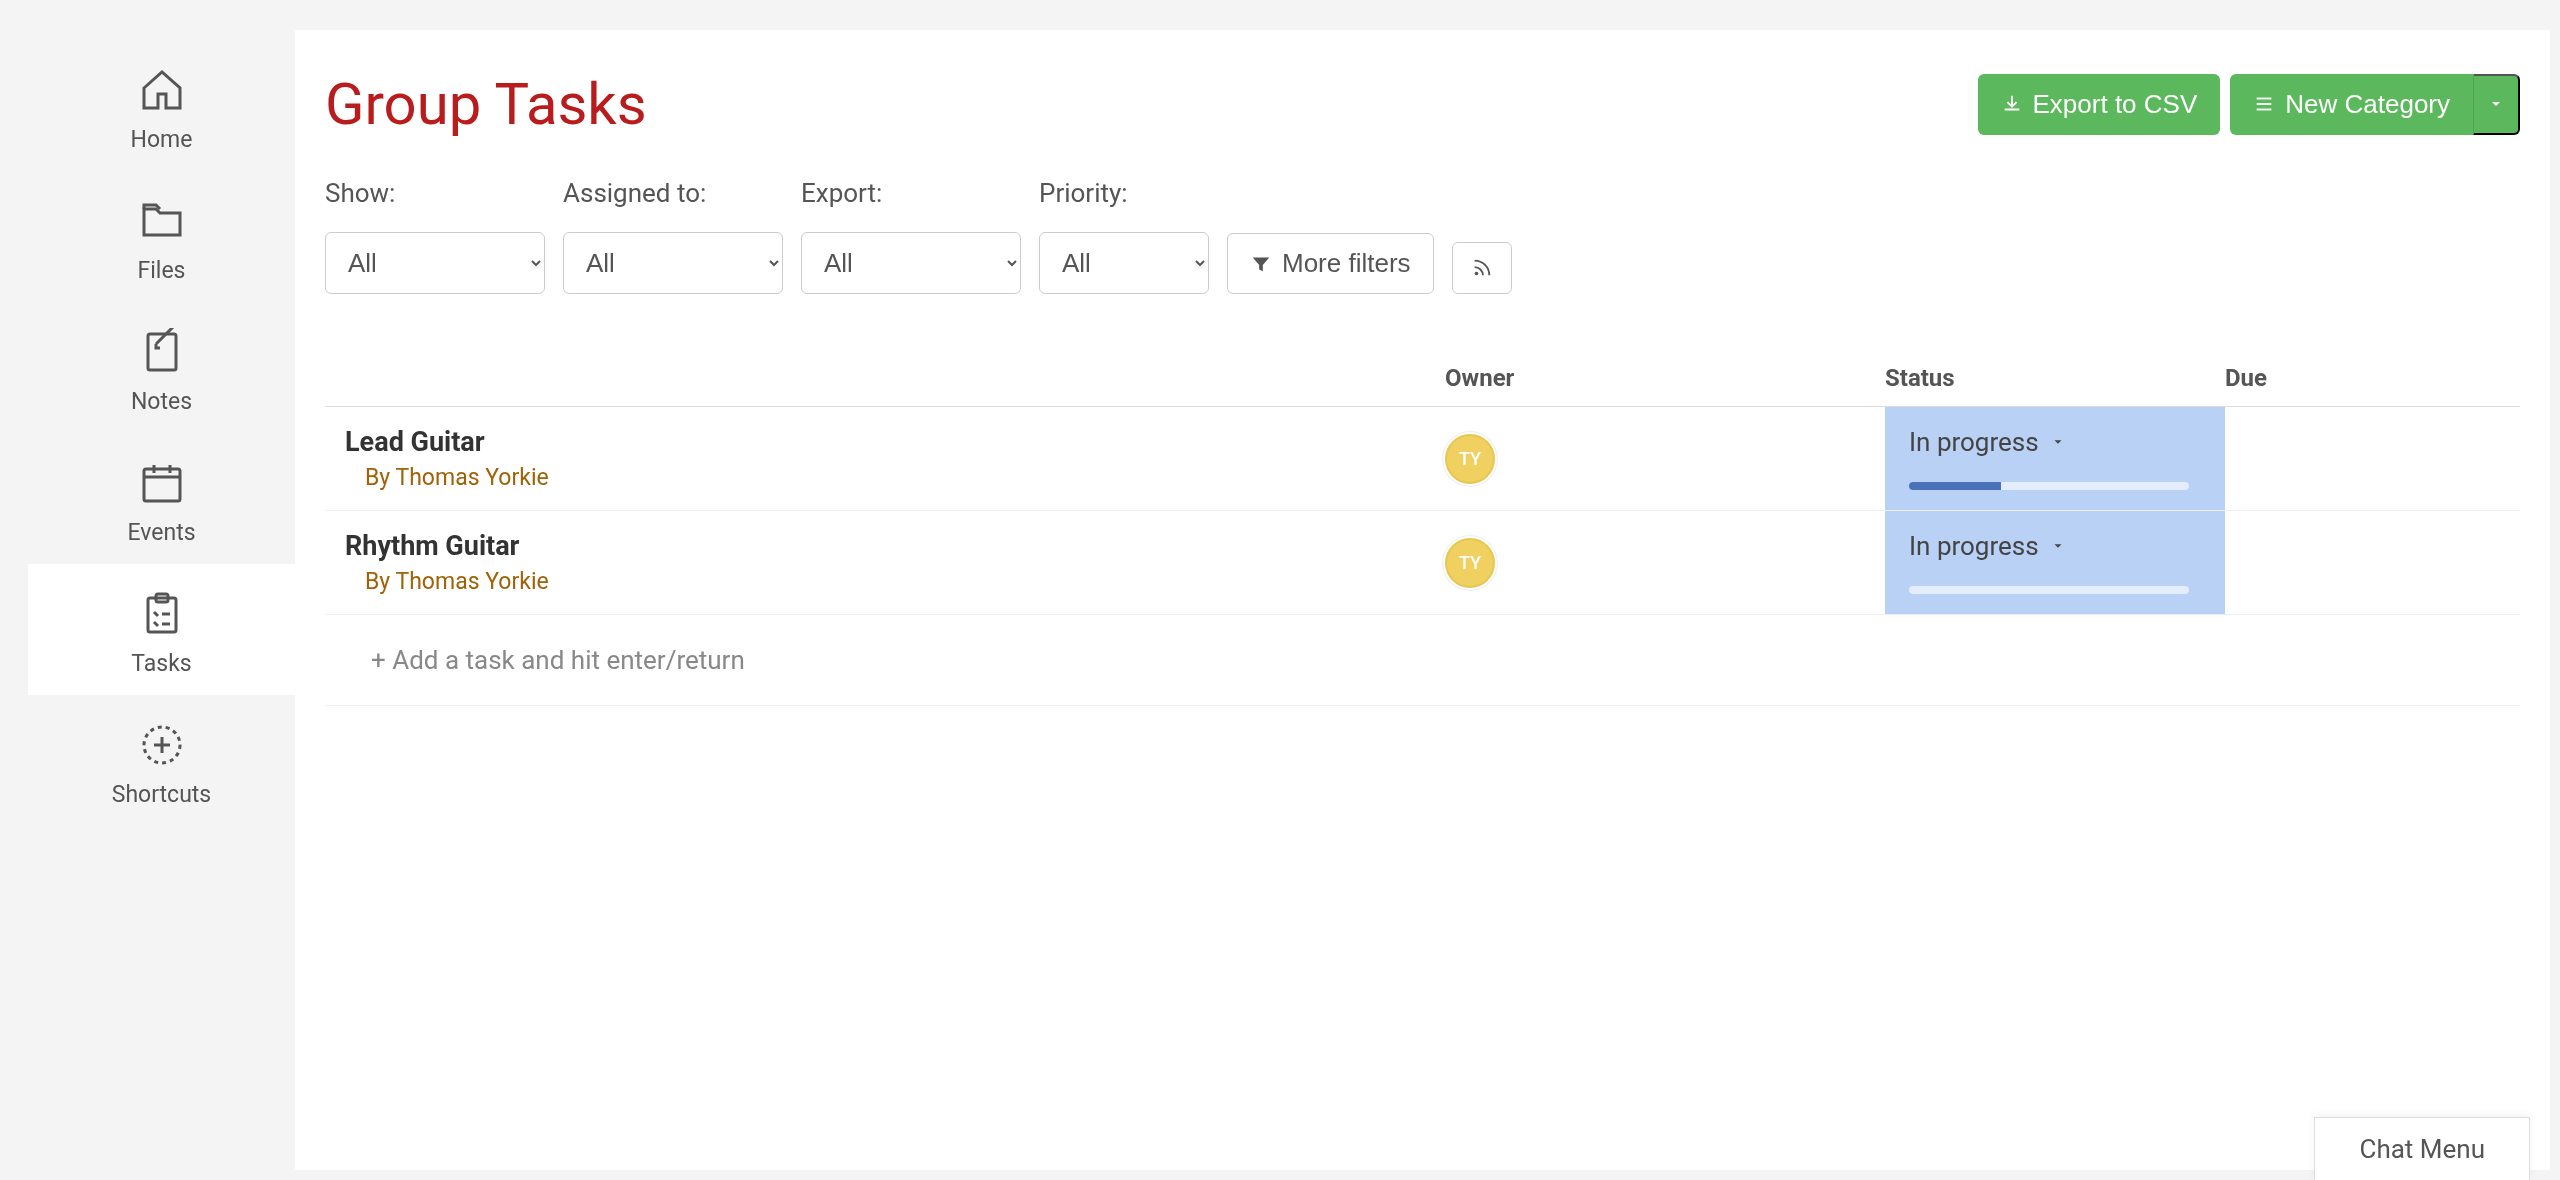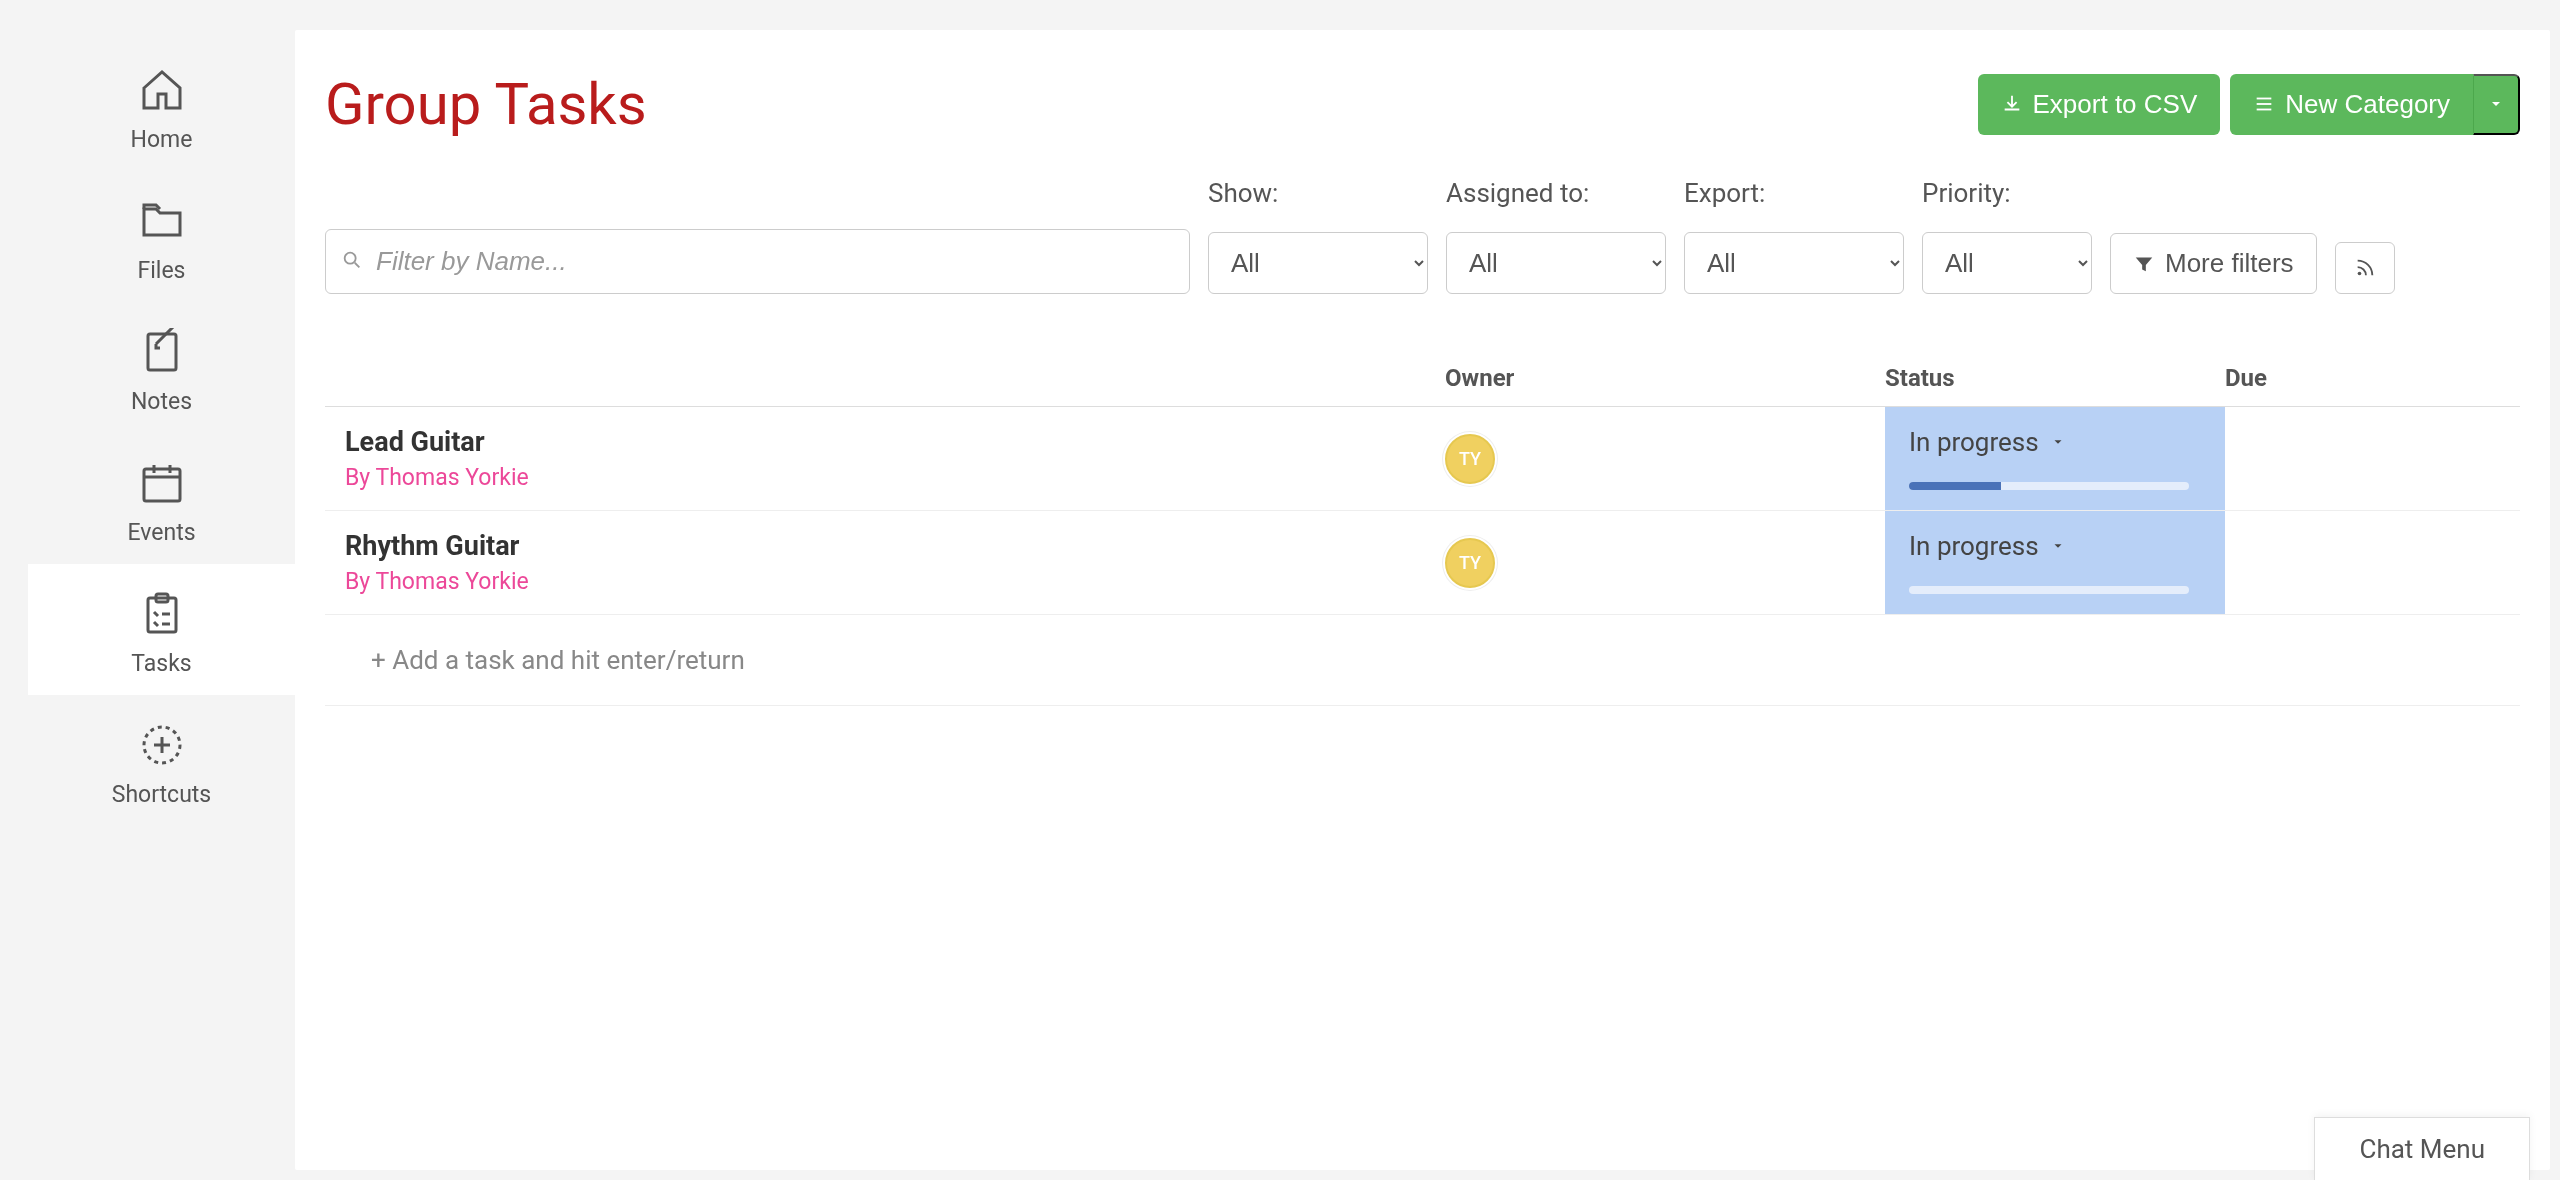--- a/index.html
+++ b/index.html
@@ -189,21 +189,22 @@
 .cell { display: flex; flex-direction: column; justify-content: center; padding: 18px 0; }
 .cell.col-title { padding-left: 20px; }
 .task-title {
   font-size: 27px;
   font-weight: 700;
   color: #333;
   margin-bottom: 6px;
 }
 .task-by {
   font-size: 23px;
-  color: #ec4899;
+  color: #a16207;
+  margin-left: 20px;
 }
 .avatar {
   width: 50px;
   height: 50px;
   border-radius: 50%;
   background: #f0d060;
   border: 2px solid #e6c850;
   display: flex;
   align-items: center;
   justify-content: center;
@@ -364,29 +365,20 @@
           <button class="btn-caret">
             <svg viewBox="0 0 24 24">
                 <path d="M6 9 L12 15 L18 9 Z"></path>
               </svg>
           </button>
         </div>
       </div>
     </div>
 
     <div class="filters-row">
-      <div class="filter-input-wrap">
-        <span class="search-ic">
-          <svg viewBox="0 0 24 24">
-              <circle cx="10" cy="10" r="6"></circle>
-              <line x1="15" y1="15" x2="20" y2="20"></line>
-            </svg>
-        </span>
-        <input class="filter-input" type="text" placeholder="Filter by Name..." style="">
-      </div>
 
       <div class="filter-group">
         <span class="filter-label">Show:</span>
         <select class="filter-select"><option>All</option></select>
       </div>
 
       <div class="filter-group">
         <span class="filter-label">Assigned to:</span>
         <select class="filter-select"><option>All</option></select>
       </div>

